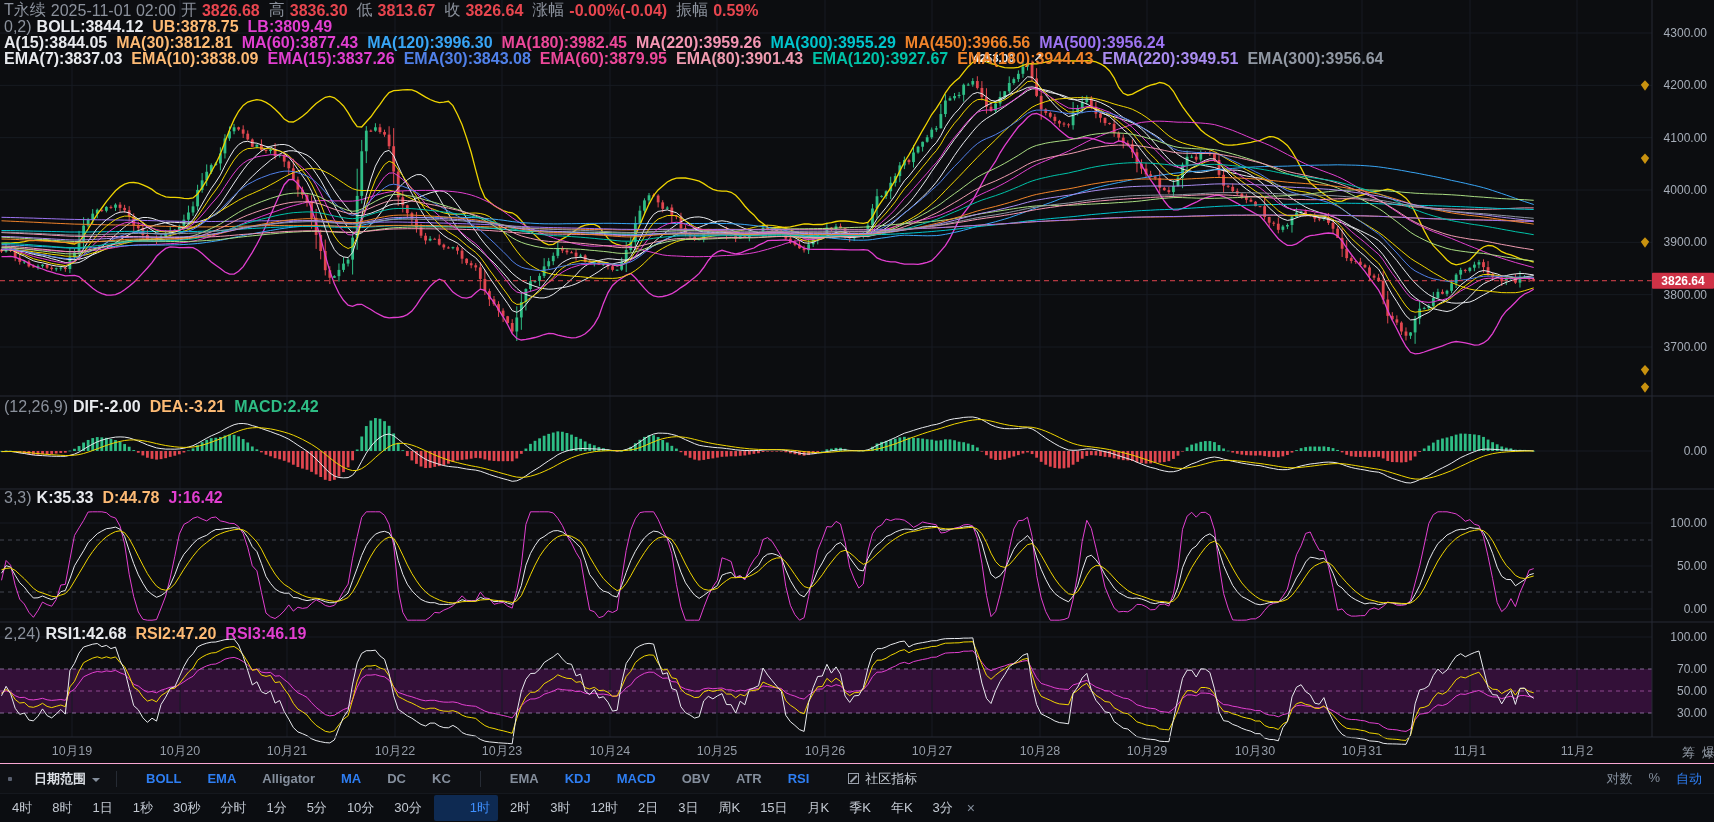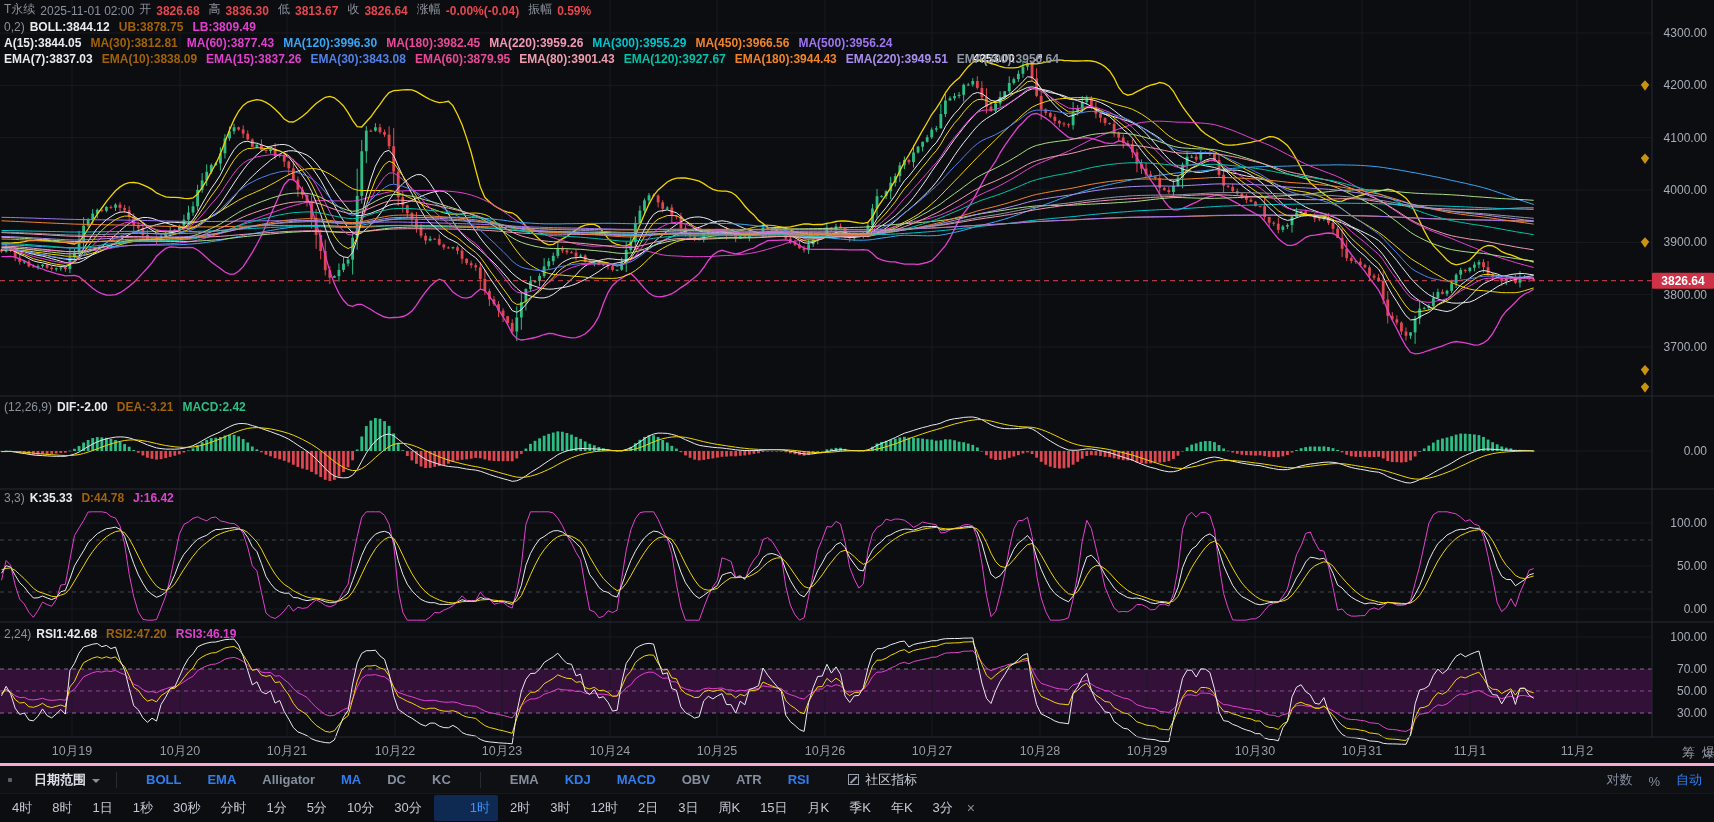--- a/index.html
+++ b/index.html
@@ -2,48 +2,48 @@
 <html><head>
 <meta charset="utf-8">
 <style>
   html,body{margin:0;padding:0;background:#000;}
   *{box-sizing:border-box;}
   .app{position:relative;width:1714px;height:822px;background:#0c0d10;overflow:hidden;
        font-family:"Liberation Sans","DejaVu Sans",sans-serif;color:#c6ccd4;}
   svg text{font-family:"Liberation Sans","DejaVu Sans",sans-serif;}
   #chart{position:absolute;left:0;top:0;}
   .overlay{position:absolute;left:0;top:0;width:1714px;height:763px;pointer-events:none;}
-  .row{position:absolute;left:4px;display:flex;align-items:flex-end;white-space:nowrap;
-       font-size:12px;height:15px;}
+  .row{position:absolute;left:4px;display:flex;align-items:center;white-space:nowrap;
+       font-size:16px;height:15px;}
   .r-ohlc{top:3px}.r-boll{top:19px}.r-ma{top:35px}.r-ema{top:51px}
   .r-macd{top:399px}.r-kdj{top:490px}.r-rsi{top:626px}
   .tok{margin-right:9px;font-weight:600;}
   .tok.g{color:#8b919c;font-weight:400;margin-right:5px;}
-  .tok.w{color:#e8eaee}.tok.y{color:#a16207}.tok.m{color:#e23fd0}
+  .tok.w{color:#e8eaee}.tok.y{color:#fdba74}.tok.m{color:#e23fd0}
   .tok.b{color:#38a5f5}.tok.b2{color:#5080e8}.tok.lg{color:#ec4899}
   .tok.pk{color:#f596b4}.tok.pk2{color:#ef9bb0}.tok.cy{color:#00c5cd}.tok.cy2{color:#00c2a8}
   .tok.o{color:#f0832a}.tok.pu{color:#9d74f2}.tok.pu2{color:#a98cf0}.tok.gr{color:#9097a2}
   .tok.red{color:#e8464f}.tok.grn{color:#2ebd85}
   .side-btn{position:absolute;top:744px;color:#98a0ac;font-size:13px;pointer-events:auto;cursor:pointer;}
   .chips{left:1682px}.burst{left:1702px}
   .toolbar{position:absolute;left:0;top:763px;width:1714px;height:30px;background:#0e1014;
-           border-top:3px solid #f9a8d4;display:flex;align-items:center;font-size:13px;}
+           border-top:1px solid #f9a8d4;display:flex;align-items:center;font-size:13px;}
   .tb-dot{width:4px;height:4px;background:#596070;margin-left:8px;border-radius:1px;}
   .tb-range{display:flex;align-items:center;gap:6px;color:#dde1e7;font-weight:700;margin-left:22px;cursor:pointer;}
   .caret{width:0;height:0;border-left:4px solid transparent;border-right:4px solid transparent;
          border-top:4px solid #848e9c;margin-top:2px;}
   .vdiv{width:1px;height:16px;background:#262b34;margin:0 16px;}
   .tb-group{display:flex;align-items:flex-start;font-weight:bold;}
   .tb-item{margin:0 13px;cursor:pointer;}
   .tb-item.blue{color:#2e7ef2}.tb-item.gray{color:#848e9c}
   .tb-comm{display:flex;align-items:center;gap:6px;color:#c6ccd4;margin-left:26px;cursor:pointer;}
   .edit-ico{position:relative;width:11px;height:11px;border:1px solid #9aa0ab;display:inline-block;}
   .edit-ico::after{content:'';position:absolute;width:9px;height:1.5px;background:#9aa0ab;
                    transform:rotate(-45deg);top:4px;left:0;}
-  .tb-right{position:absolute;right:12px;display:flex;gap:16px;color:#848e9c;align-items:flex-end;}
+  .tb-right{position:absolute;right:12px;display:flex;gap:16px;color:#848e9c;}
   .tb-right .blue{color:#2e7ef2;cursor:pointer}
   .tb-right span{cursor:pointer}
   .tabbar{position:absolute;left:0;top:793px;width:1714px;height:29px;background:#0b0d11;
           border-top:1px solid #15181e;display:flex;align-items:center;font-size:13px;color:#c3c9d2;}
   .tab{padding:4px 8px;margin:0 2px;cursor:pointer;border-radius:2px;}
   .tab:first-child{margin-left:4px;}
   .tab.active{background:#0e2a52;color:#3f90ff;padding-left:36px;}
   .tab-close{margin-left:4px;color:#848e9c;cursor:pointer;font-size:14px;}
 </style>
 </head>

